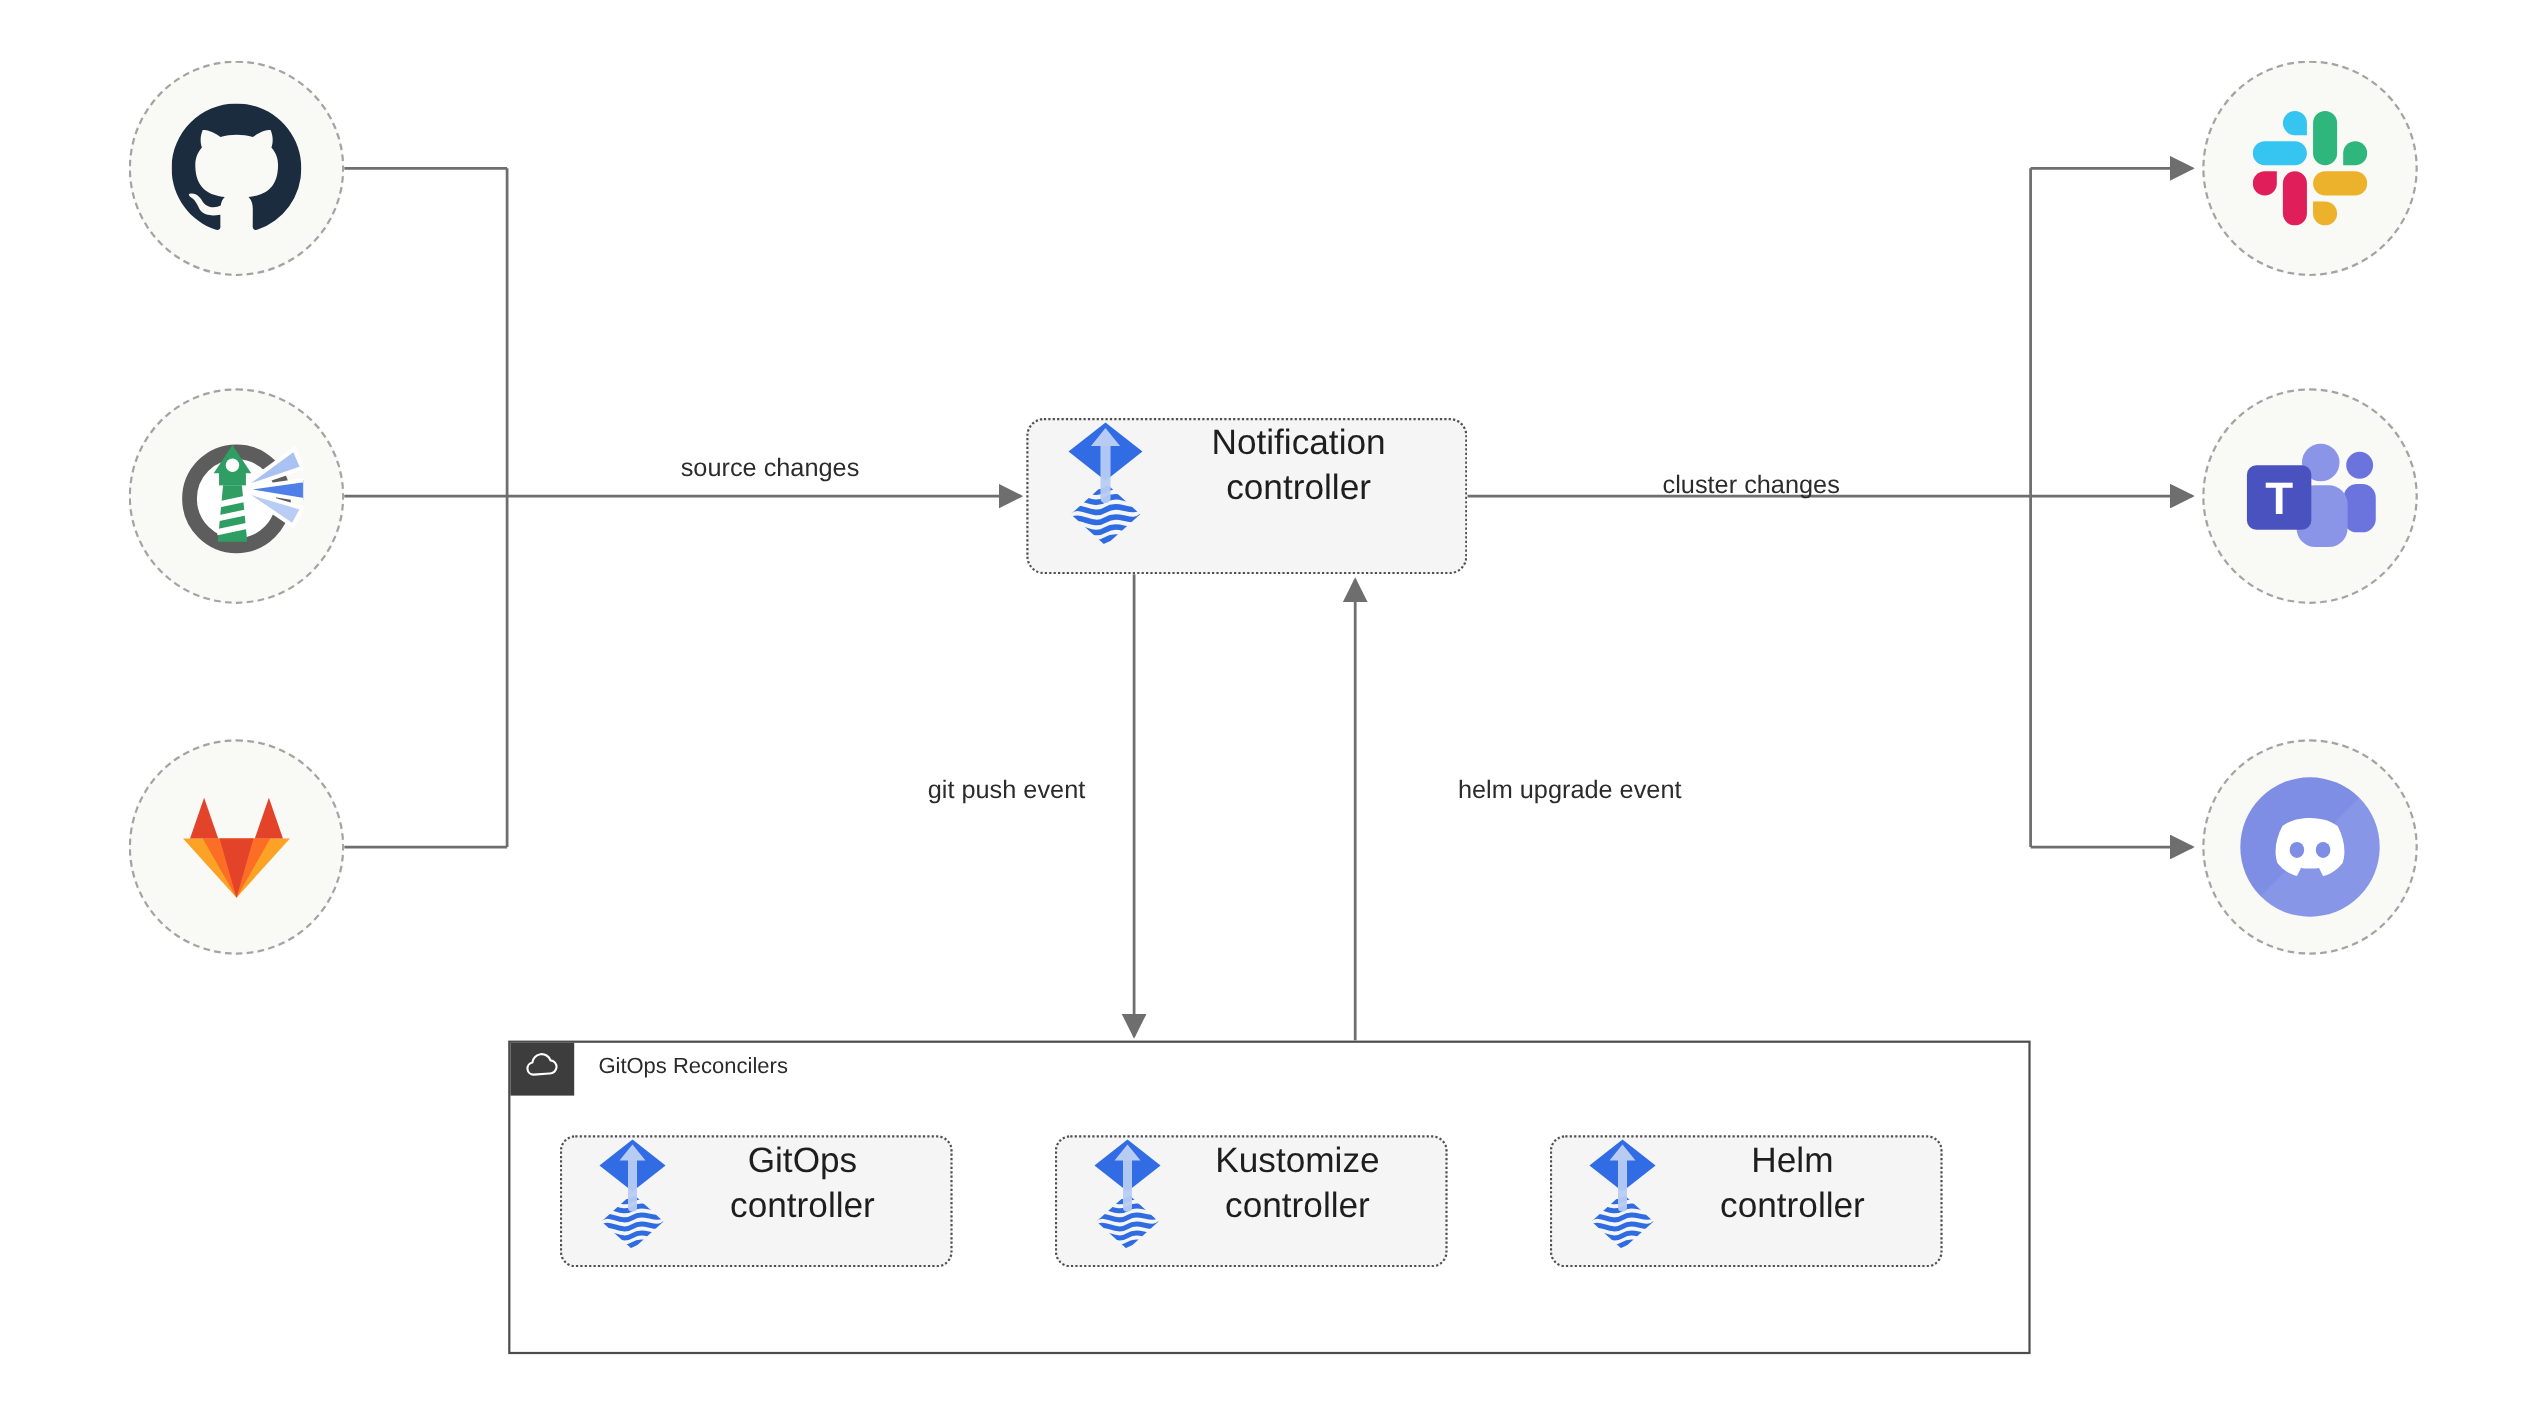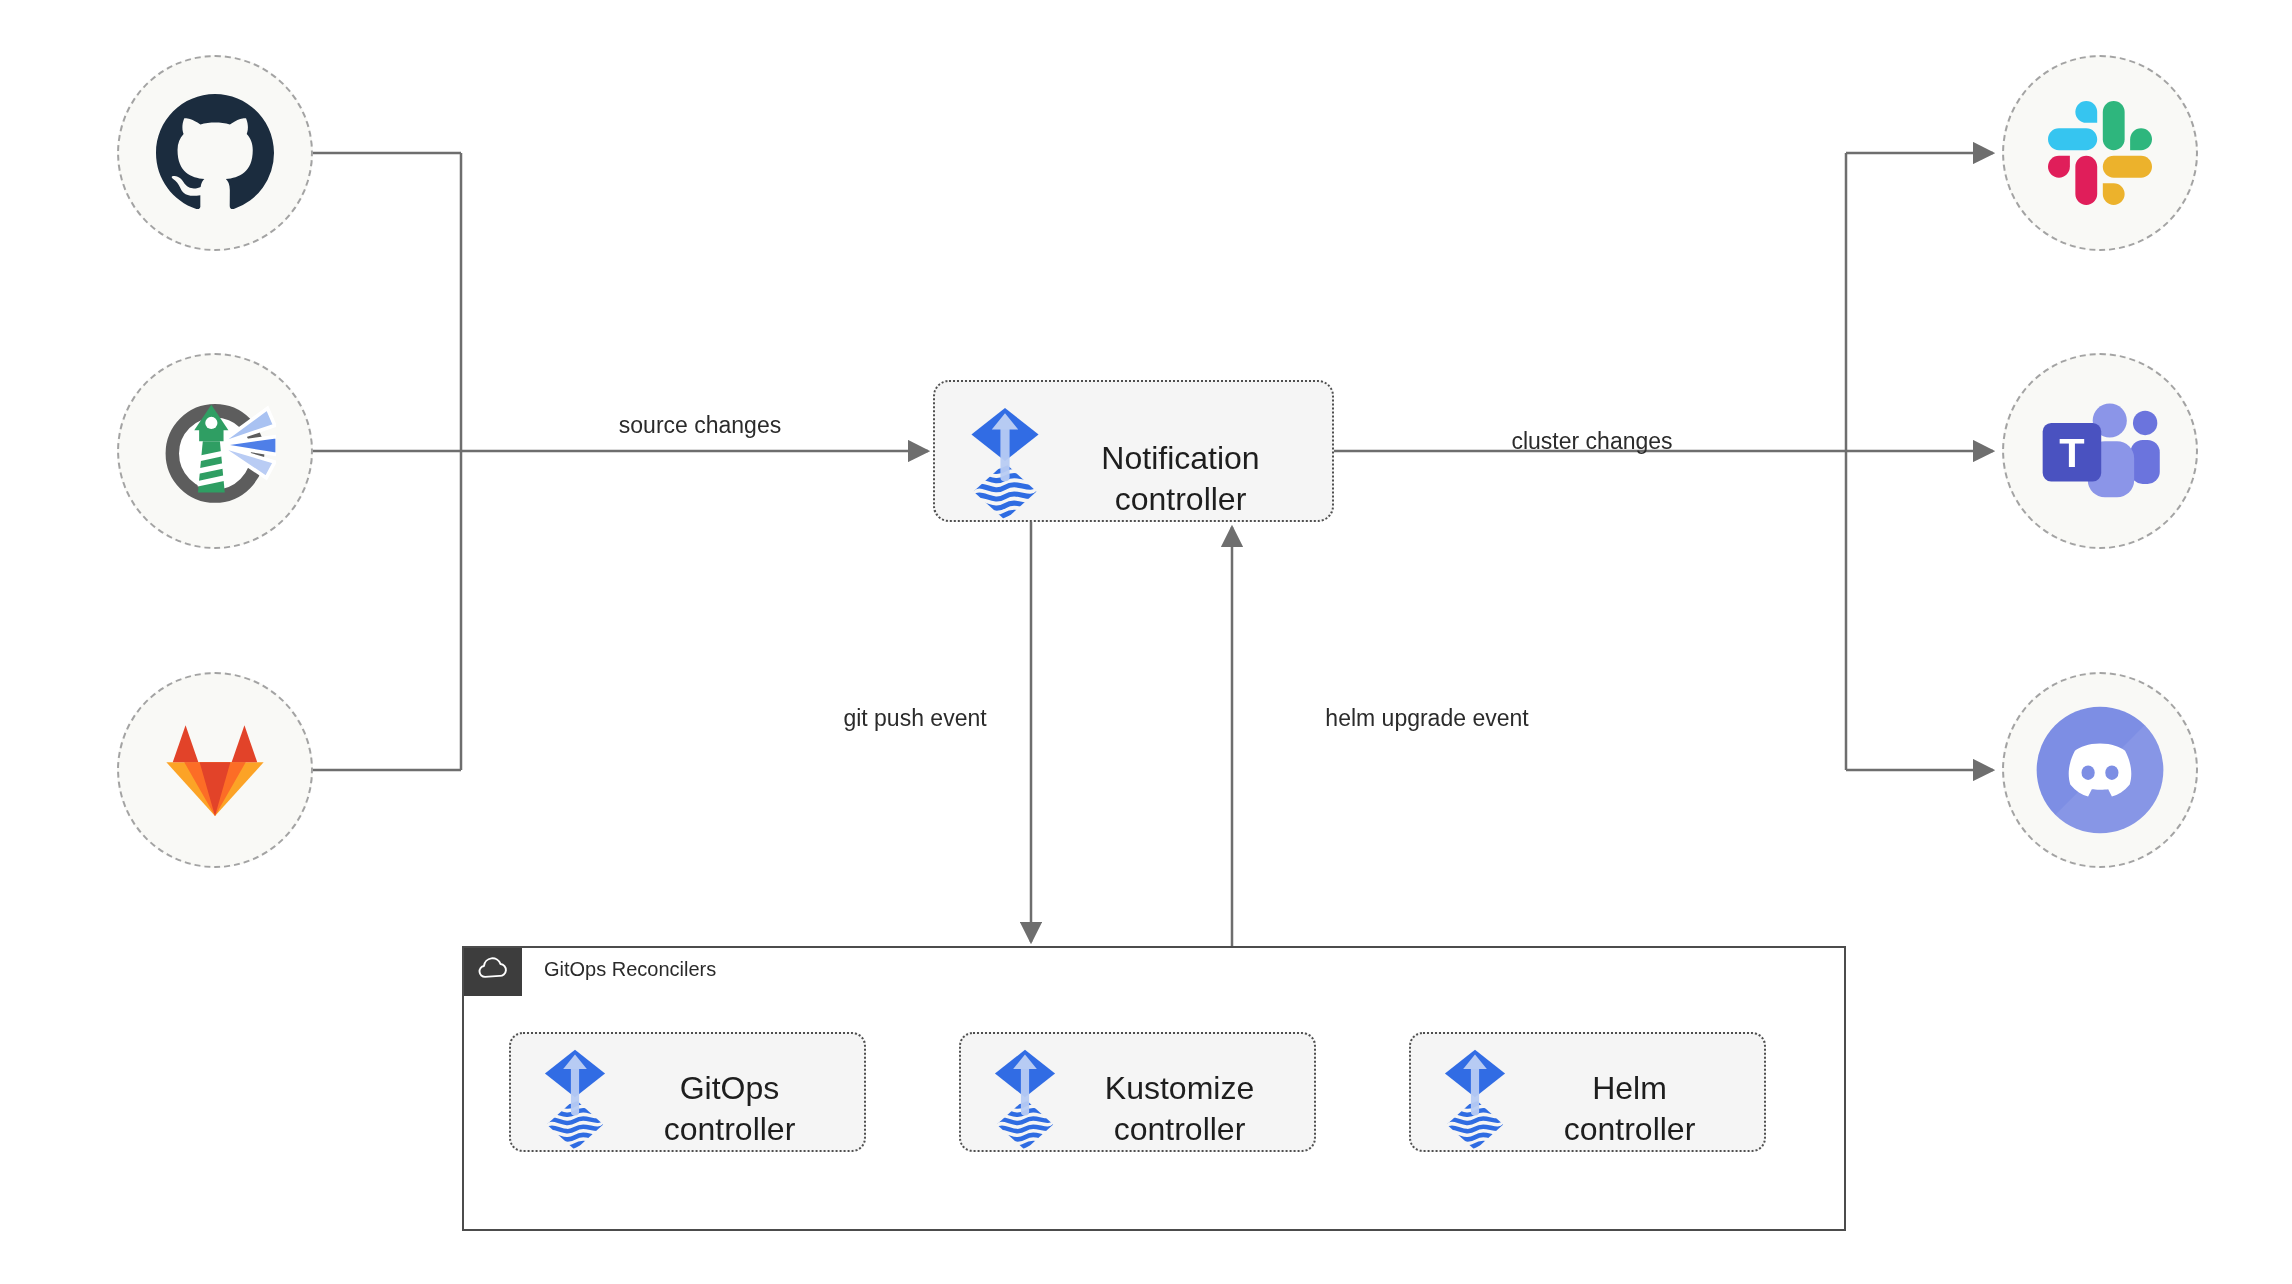--- a/index.html
+++ b/index.html
@@ -9,21 +9,21 @@
   }
   svg.wires{position:absolute;left:0;top:0;z-index:1;}
   .circle-node{
     position:absolute;width:196px;height:196px;border-radius:50%;
     background:#f9f9f6;border:2.5px dashed #a3a3a3;
     display:flex;align-items:center;justify-content:center;z-index:2;
     box-sizing:border-box;
   }
   .ctrl-box{
     position:absolute;background:#f5f5f5;border:2.5px dotted #4f4f4f;
-    border-radius:16px;display:flex;align-items:flex-end;z-index:3;
+    border-radius:16px;display:flex;align-items:flex-start;z-index:3;
     box-sizing:border-box;
   }
   .ctrl-label{
     flex:1;text-align:center;font-size:32px;line-height:41px;color:#1e1e1e;
     padding-right:14px;
   }
   .edge-label{
     position:absolute;font-size:23px;color:#2b2b2b;white-space:nowrap;
     transform:translate(-50%,-50%);z-index:4;
   }

